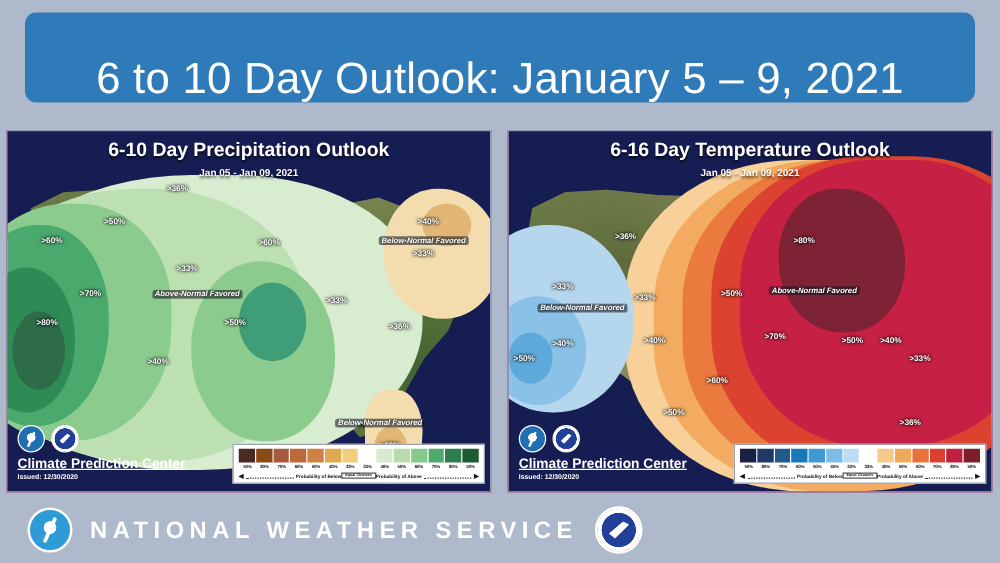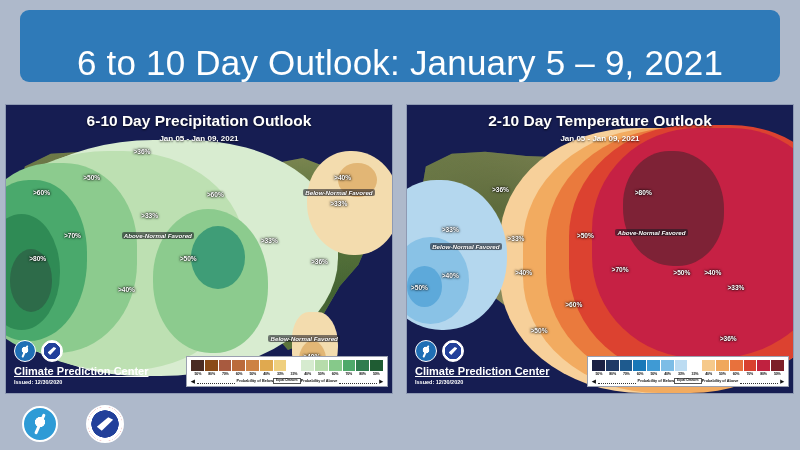--- a/index.html
+++ b/index.html
@@ -291,21 +291,21 @@
     <div class="blob" style="left:30%;top:8%;width:80%;height:92%;background:#f2ab60;border-radius:44% 42% 46% 44%;"></div>
     <div class="blob" style="left:36%;top:8%;width:76%;height:90%;background:#ea7a3d;border-radius:44% 42% 46% 44%;"></div>
     <div class="blob" style="left:42%;top:7%;width:72%;height:88%;background:#dc4230;border-radius:44% 42% 46% 44%;"></div>
     <div class="blob" style="left:48%;top:8%;width:62%;height:80%;background:#c62144;border-radius:44% 42% 48% 44%;"></div>
     <div class="blob" style="left:56%;top:16%;width:26%;height:40%;background:#7e2236;border-radius:46% 50% 46% 50%;"></div>
 
     <div class="blob" style="left:-8%;top:26%;width:34%;height:52%;background:#b4d7ee;border-radius:46% 50% 48% 50%;"></div>
     <div class="blob" style="left:-4%;top:46%;width:20%;height:30%;background:#89c2e6;border-radius:50%;"></div>
     <div class="blob" style="left:0%;top:56%;width:9%;height:14%;background:#5da9da;border-radius:50%;"></div>
 
-    <div class="map-title">2-10 Day Temperature Outlook</div>
+    <div class="map-title">6-16 Day Temperature Outlook</div>
     <div class="map-sub">Jan 05 - Jan 09, 2021</div>
 
     <span class="ctr-label" style="left:9%;top:42%;">&gt;33%</span>
     <span class="ctr-label" style="left:22%;top:28%;">&gt;36%</span>
     <span class="ctr-label" style="left:9%;top:58%;">&gt;40%</span>
     <span class="ctr-label" style="left:1%;top:62%;">&gt;50%</span>
     <span class="ctr-label" style="left:44%;top:44%;">&gt;50%</span>
     <span class="ctr-label" style="left:59%;top:29%;">&gt;80%</span>
     <span class="ctr-label" style="left:53%;top:56%;">&gt;70%</span>
     <span class="ctr-label" style="left:41%;top:68%;">&gt;60%</span>
@@ -370,17 +370,18 @@
         <span>Probability of Above</span>
         <span class="dots"></span>
         <span class="arrow">▶</span>
       </div>
     </div>
   </div>
 
   <div id="nws-footer">
     <span class="foot-noaa"></span>
     <div class="foot-text">
+      <div class="foot-title">NATIONAL WEATHER SERVICE</div>
     </div>
     <span class="foot-nws"></span>
   </div>
 
 </div>
 
 </body></html>

